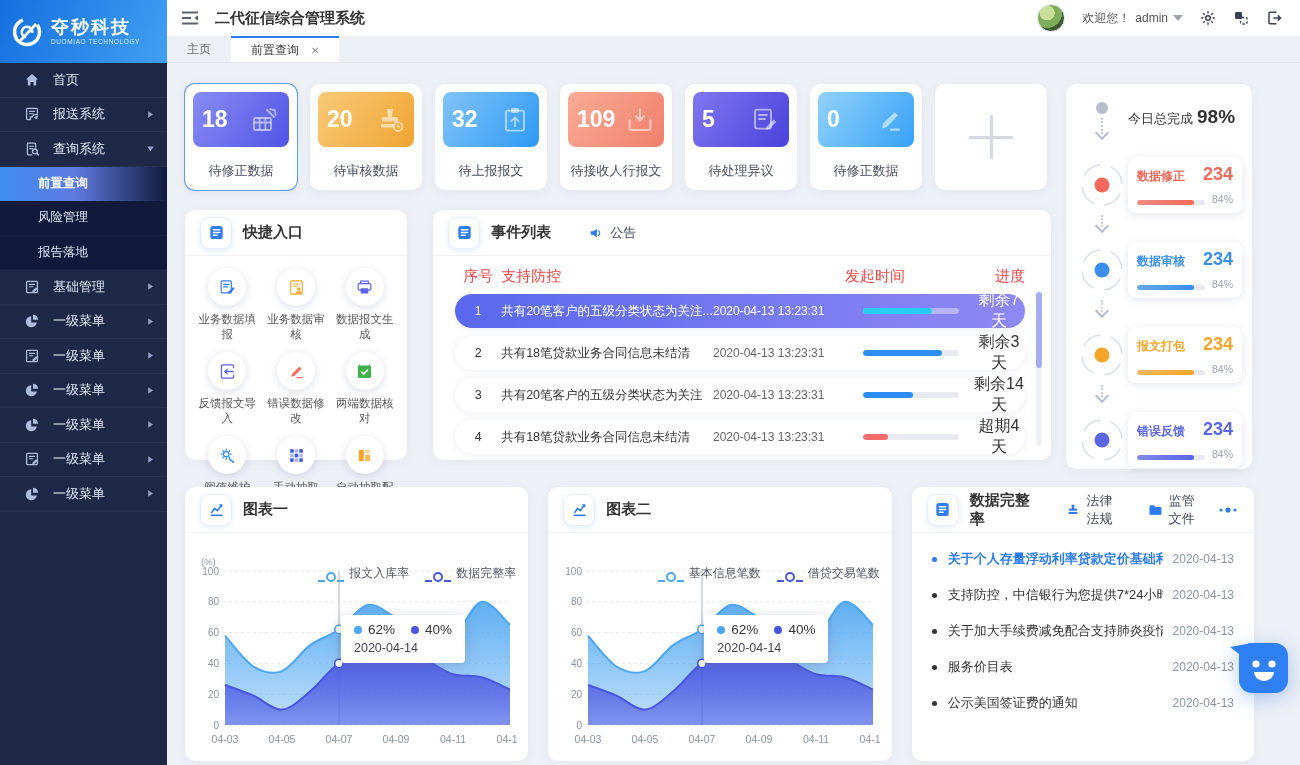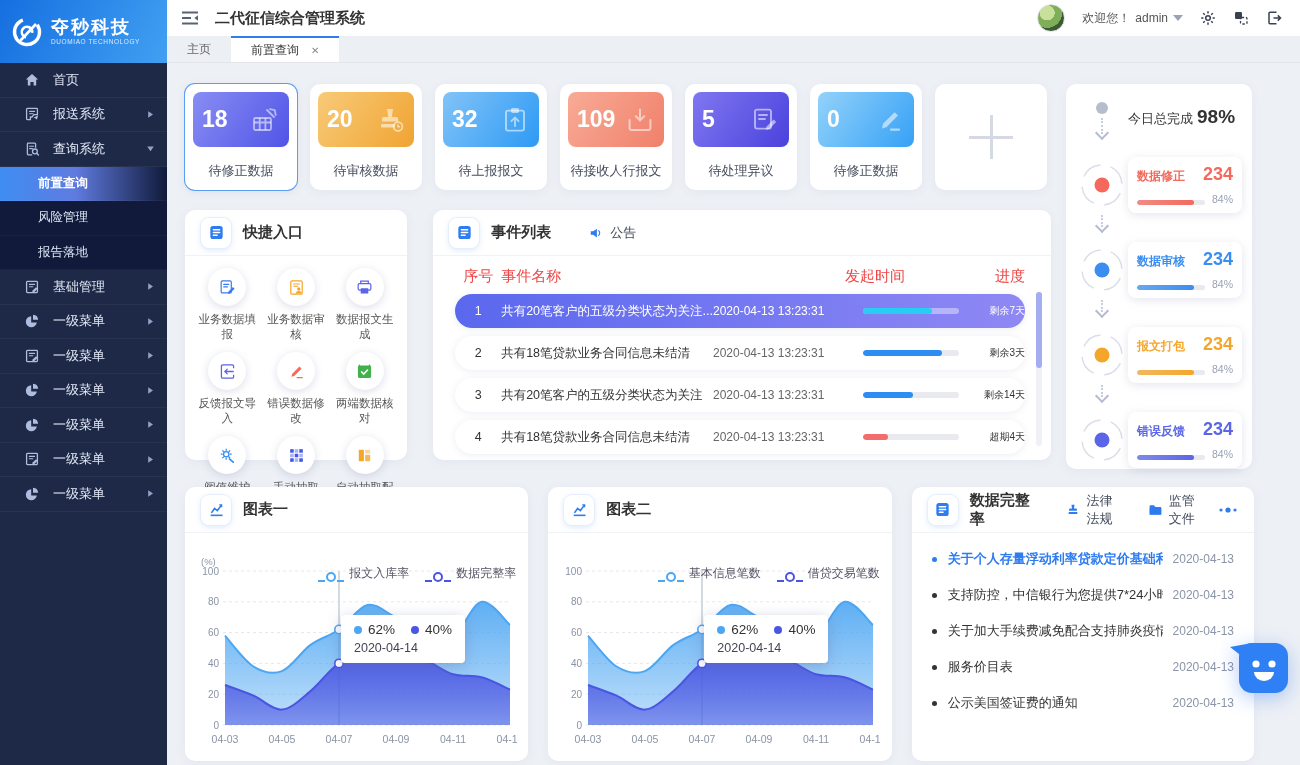--- a/index.html
+++ b/index.html
@@ -63,21 +63,21 @@
   .event-panel{flex:1;height:250px;position:relative;}
   .annc{display:flex;align-items:center;gap:7px;margin-left:26px;font-size:13px;color:#454c5c;cursor:pointer;}
   .annc svg{width:14px;height:14px;color:#2e7cf0;}
   .ev-table{padding:4px 26px 0 22px;}
   .ev-header{display:flex;font-size:15px;color:#ef4444;padding:7px 0 8px;}
   .c-no{width:46px;text-align:center;flex:0 0 46px;}
   .c-name{flex:1;white-space:nowrap;overflow:hidden;}
   .c-time{width:150px;flex:0 0 150px;}
   .c-bar{width:96px;height:6px;border-radius:3px;background:#e8eaf0;margin:0 14px 0 0;flex:0 0 96px;overflow:hidden;}
   .c-bar i{display:block;height:100%;border-radius:3px;}
-  .c-status{width:52px;text-align:right;font-size:10px;}
+  .c-status{width:52px;text-align:center;font-size:16px;}
   .ev-row{display:flex;align-items:center;height:34px;border-radius:17px;margin-bottom:8px;font-size:12.5px;color:#333;background:#fff;box-shadow:0 1px 7px rgba(120,130,170,.14);cursor:pointer;}
   .ev-row .c-time{color:#666;font-size:12px;}
   .ev-row.active{background:linear-gradient(90deg,#5a68ee,#8f88f4);color:#fff;}
   .ev-row.active .c-time{color:#fff;}
   .ev-row.active .c-bar{background:rgba(255,255,255,.4);}
   .ev-scroll{position:absolute;right:9px;top:82px;bottom:14px;width:6px;border-radius:3px;background:#f0f1f6;}
   .ev-thumb{position:absolute;top:0;left:0;width:6px;height:76px;border-radius:3px;background:#a3adf0;cursor:pointer;}
   
   .today-panel{width:186px;height:385px;padding:10px 10px 0;}
   .t-head{display:flex;height:62px;}
@@ -550,21 +550,21 @@
               <svg viewBox="0 0 16 16">
                   <path d="M2 6v4h2.8L9 13V3L4.8 6H2z" fill="currentColor"></path>
                   <path d="M11 5.2a3.8 3.8 0 0 1 0 5.6" stroke="currentColor" stroke-width="1.3" fill="none" stroke-linecap="round"></path>
                 </svg>
               <span>公告</span>
             </div>
           </div>
           <div class="ev-table" id="evTable">
               <div class="ev-header">
                 <span class="c-no">序号</span>
-                <span class="c-name">事件名称</span>
+                <span class="c-name">支持防控</span>
                 <span class="c-time">发起时间</span>
                 <span class="c-prog">进度</span>
               </div>
               <div class="ev-row active">
                 <span class="c-no">1</span>
                 <span class="c-name">共有20笔客户的五级分类状态为关注...</span>
                 <span class="c-time">2020-04-13 13:23:31</span>
                 <span class="c-bar">
                   <i style="width: 72%; background: rgb(39, 205, 242);"></i>
                 </span>

